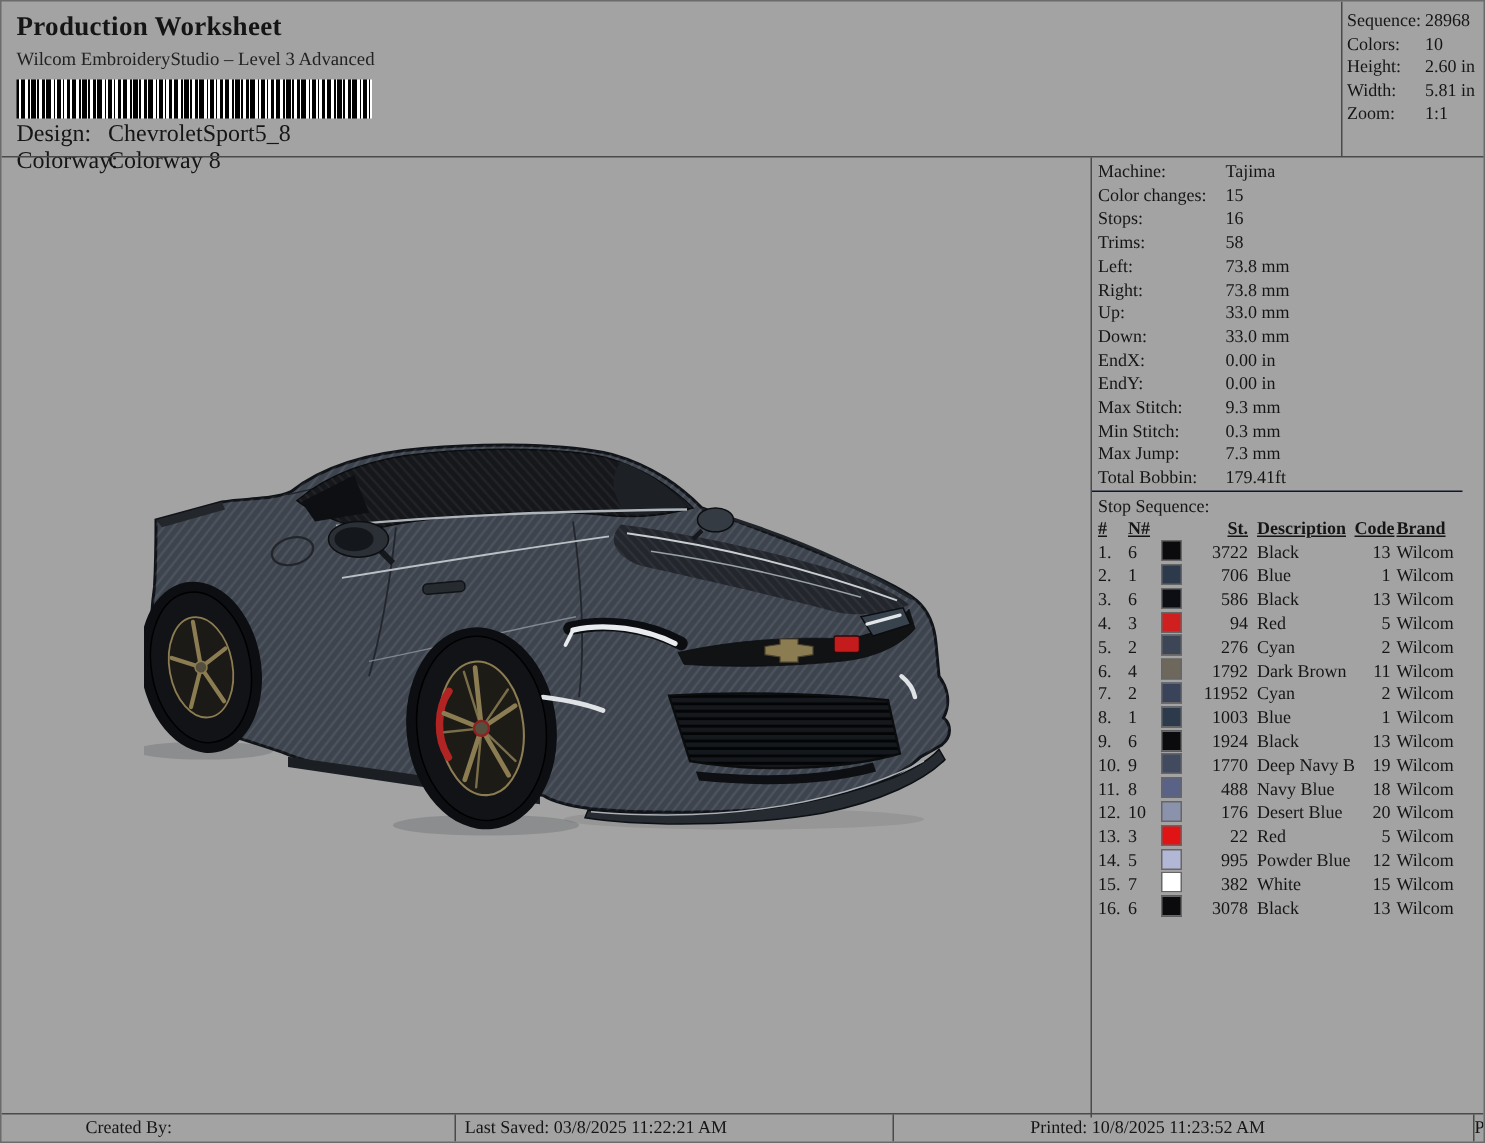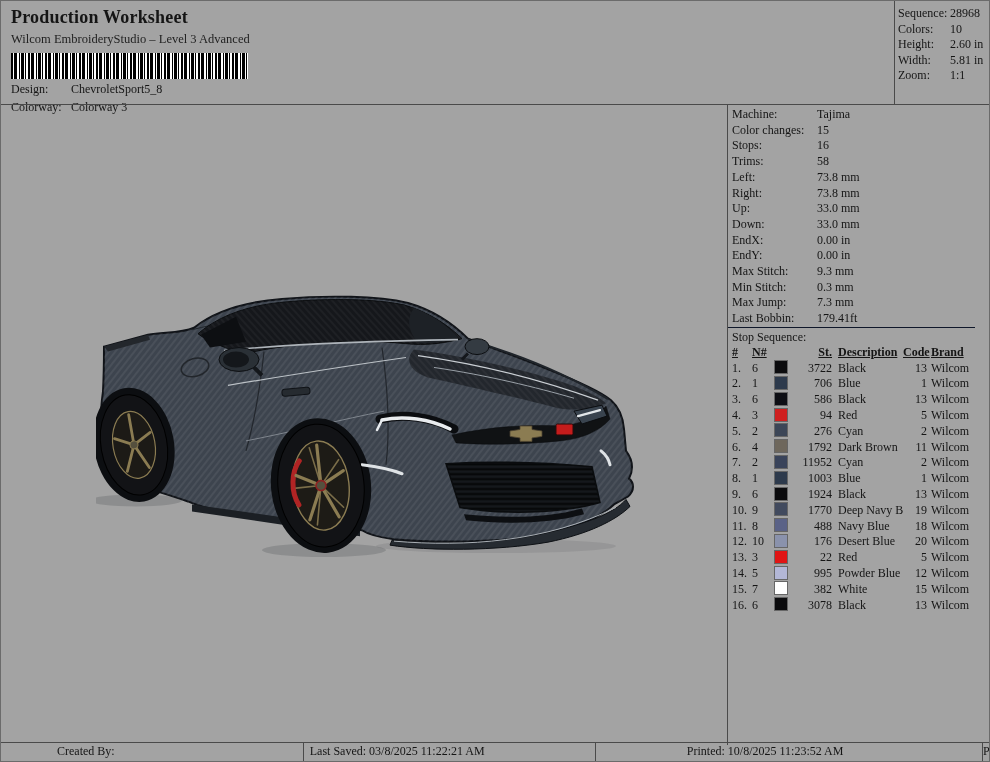--- a/index.html
+++ b/index.html
@@ -12,21 +12,21 @@
   .line{position:absolute;background:#4a4a4a;}
   
   .hdr-left{left:0;top:0;width:893px;height:103px;padding:6px 10px;box-sizing:border-box;}
   .title{font-size:18px;font-weight:bold;letter-spacing:.2px;}
   .subtitle{font-size:12.5px;margin-top:4px;color:#222;}
   .barcode{margin-top:6px;width:237px;height:26px;
     background:repeating-linear-gradient(90deg,
       #000 0 2px,#fff 2px 3px,#000 3px 6px,#fff 6px 8px,
       #000 8px 9px,#fff 9px 10px,#000 10px 13px,#fff 13px 14px,
       #000 14px 15px,#fff 15px 17px);}
-  .meta-row{margin-top:3px;font-size:12px;line-height:15px;}
+  .meta-row{margin-top:3px;font-size:16px;line-height:15px;}
   .meta-row .lbl{display:inline-block;width:57px;}
   .hdr-right{left:893px;top:0;width:97px;height:103px;padding:5px 0 0 4px;box-sizing:border-box;}
   .stat-row{display:flex;line-height:15.6px;white-space:nowrap;}
   .stat-row .lbl{width:52px;flex:0 0 auto;}
   
   .rpanel{left:727px;top:104px;width:263px;height:640px;box-sizing:border-box;padding:2px 16px 0 4px;}
   .info-row{display:flex;line-height:15.7px;white-space:nowrap;}
   .info-row .info-label{width:85px;flex:0 0 auto;}
   .seq-title{border-top:1px solid #0f172a;margin-top:0;padding-top:2px;line-height:15px;margin-left:-4px;padding-left:4px;}
   .seq-head,.seq-row{display:flex;align-items:center;line-height:15.8px;height:15.8px;white-space:nowrap;}
@@ -57,21 +57,21 @@
   <div class="abs hdr-left">
     <div class="title">Production Worksheet</div>
     <div class="subtitle">Wilcom EmbroideryStudio – Level 3 Advanced</div>
     <div class="barcode"></div>
     <div class="meta-row">
       <span class="lbl">Design:</span>
       <span>ChevroletSport5_8</span>
     </div>
     <div class="meta-row">
       <span class="lbl">Colorway:</span>
-      <span>Colorway 3</span>
+      <span>Colorway 8</span>
     </div>
   </div>
 
   <div class="abs hdr-right" id="stats-box">
   <div class="stat-row">
     <span class="lbl">Sequence:</span>
     <span>28968</span>
   </div>
 
   <div class="stat-row">
@@ -275,21 +275,21 @@
     <span class="info-label">Min Stitch:</span>
     <span class="info-value">0.3 mm</span>
   </div>
 
   <div class="info-row">
     <span class="info-label">Max Jump:</span>
     <span class="info-value">7.3 mm</span>
   </div>
 
   <div class="info-row">
-    <span class="info-label">Last Bobbin:</span>
+    <span class="info-label">Total Bobbin:</span>
     <span class="info-value">179.41ft</span>
   </div>
 </div>
     <div class="seq-title">Stop Sequence:</div>
     <div class="seq-head">
       <span class="c-num">#</span>
       <span class="c-n">N#</span>
       <span class="c-swatch"></span>
       <span class="c-st">St.</span>
       <span class="c-desc">Description</span>

